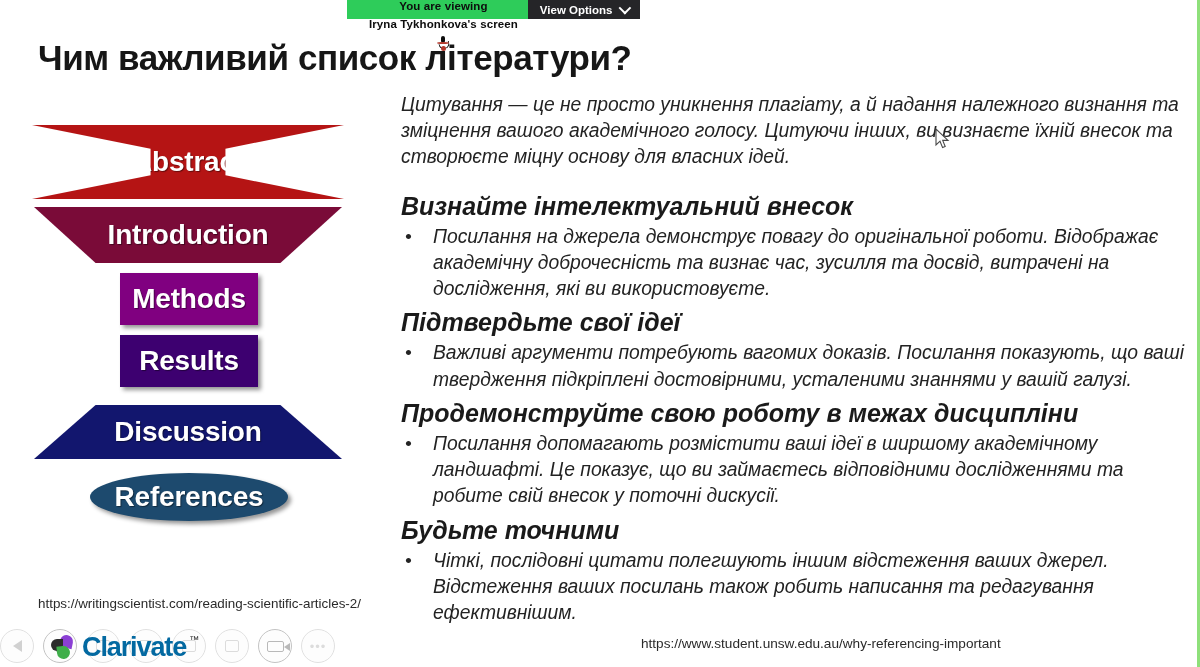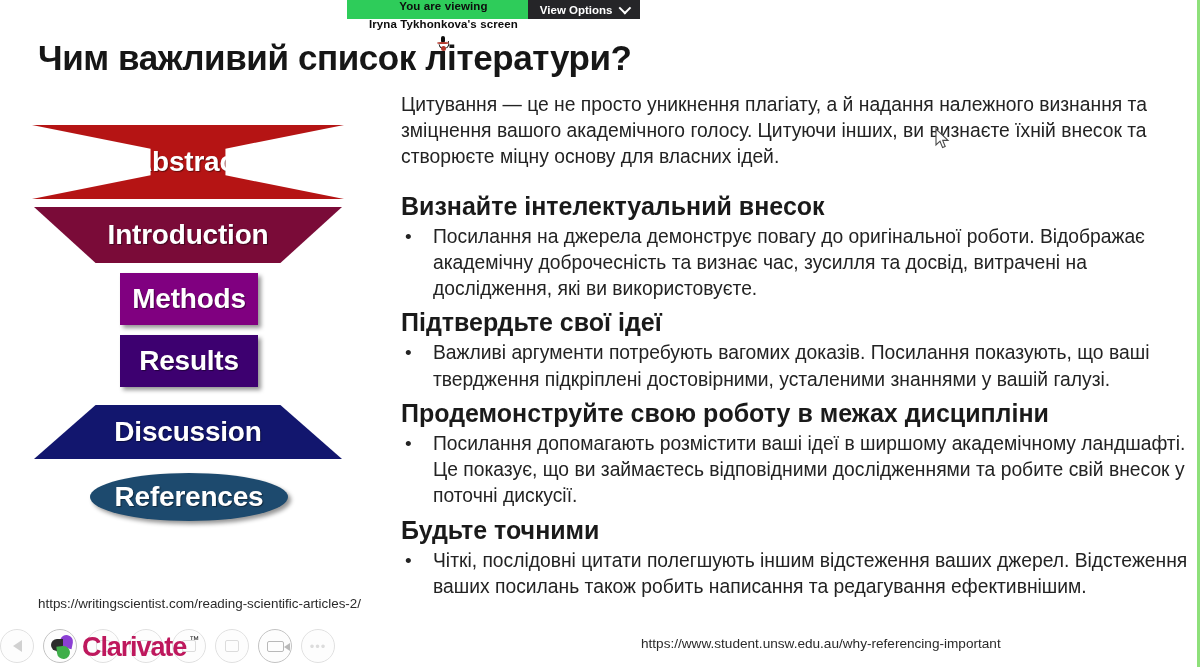--- a/index.html
+++ b/index.html
@@ -167,20 +167,21 @@
 
   
   .body-col {
     position: absolute;
     left: 401px;
     top: 92px;
     width: 795px;
     color: #232323;
     font-size: 19.3px;
     line-height: 1.36;
+    font-style: italic;
   }
   .para { margin-bottom: 18px; }
   .sect-head {
     font-weight: bold;
     font-size: 25px;
     margin-bottom: 1px;
     color: #1a1a1a;
   }
   .bullet-row {
     display: flex;
@@ -249,21 +250,21 @@
   .cl-mark .p3 {
     left: 7px; top: 11px;
     width: 13px; height: 13px;
     background: #3fae4a;
     border-radius: 0 50% 50% 50%;
     transform: rotate(-6deg);
   }
   .cl-word {
     font-size: 27px;
     font-weight: bold;
-    color: #be185d;
+    color: #0369a1;
     letter-spacing: -1.1px;
   }
   .cl-tm {
     font-size: 10px;
     color: #1b1b1b;
     align-self: flex-start;
     margin-top: 2px;
     margin-left: -4px;
   }
 

